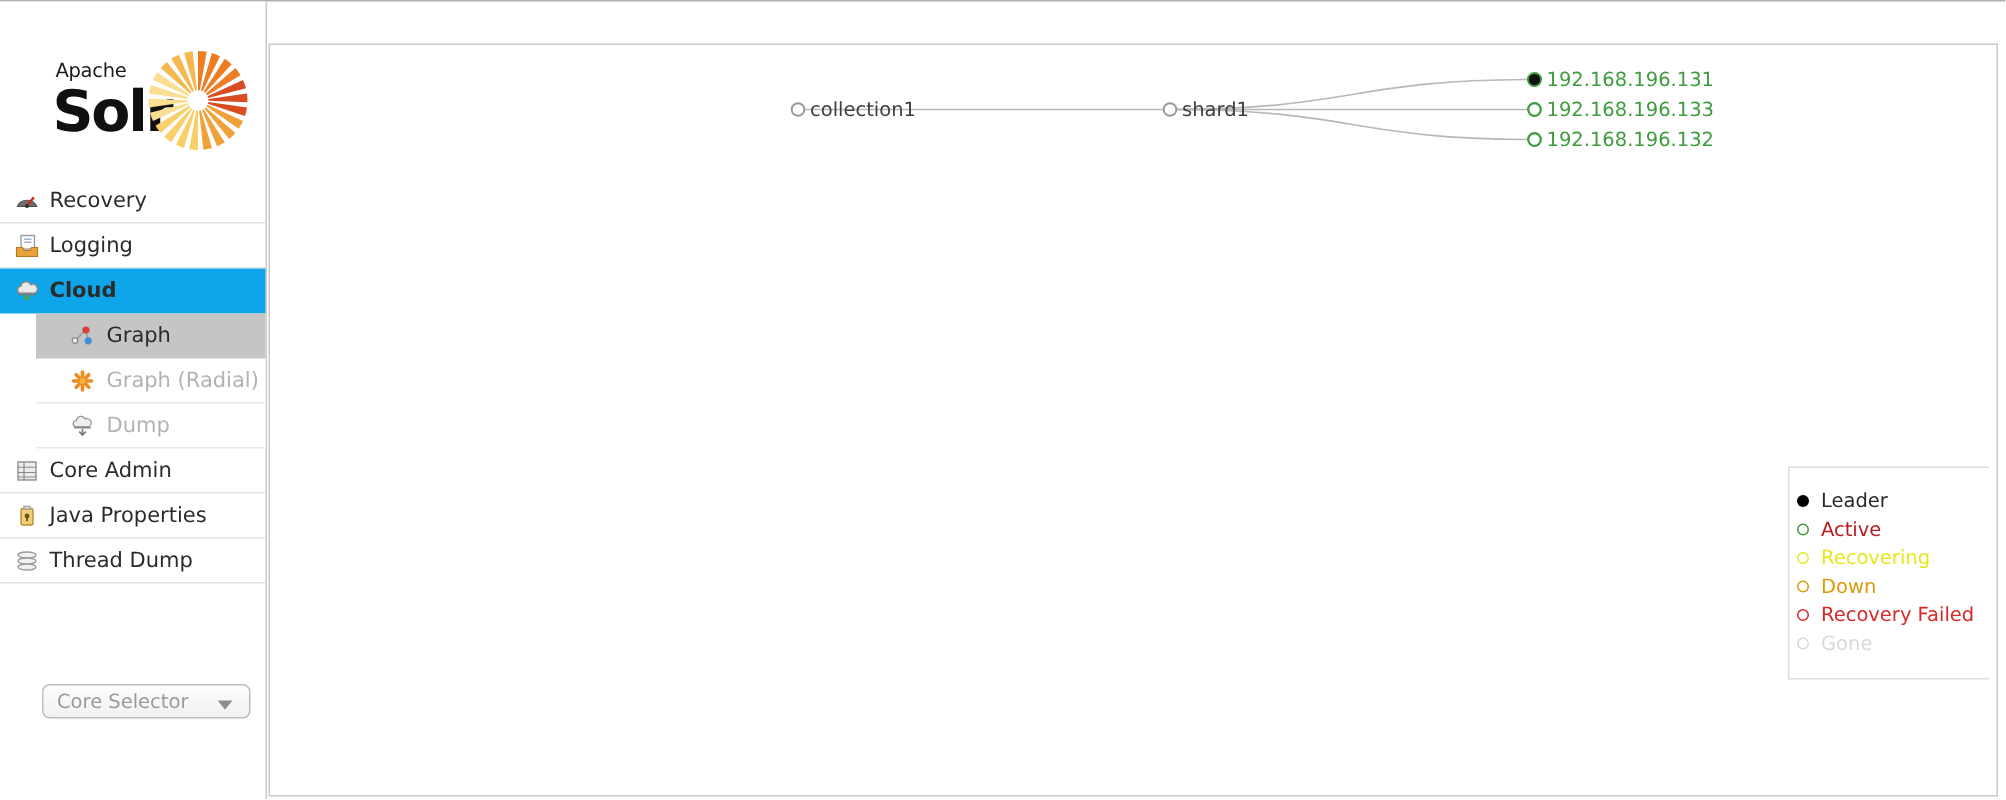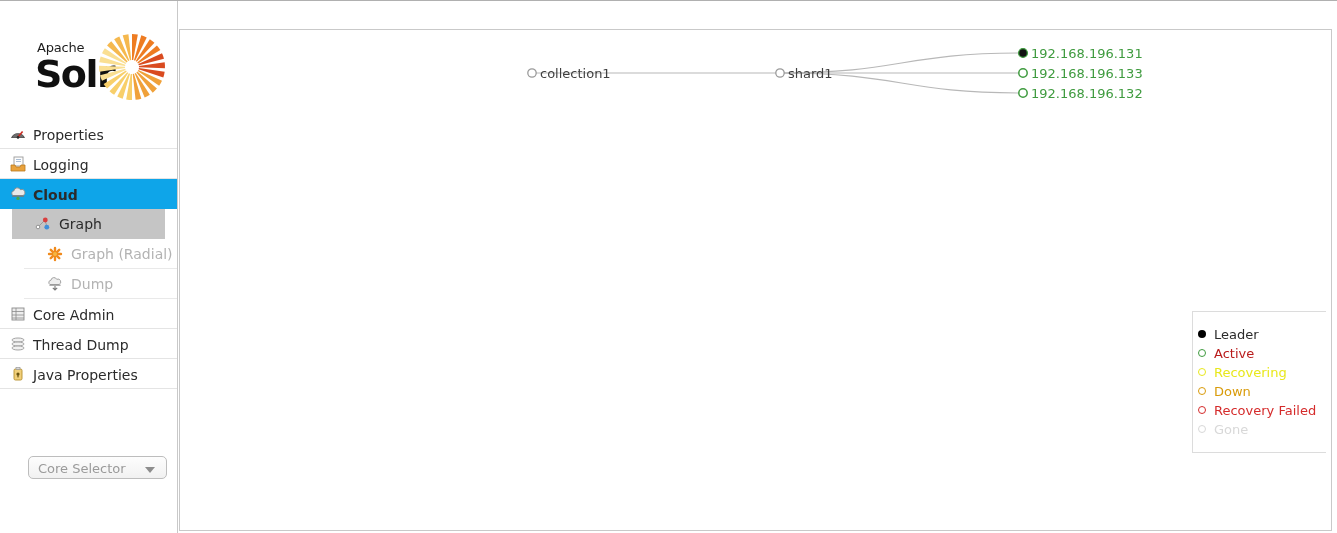--- a/index.html
+++ b/index.html
@@ -111,21 +111,20 @@
     box-sizing: border-box;
     border-bottom: 1px solid #e9e9e9;
     color: #b3b3b3;
     cursor: pointer;
     white-space: nowrap;
   }
   .sub-item.selected {
     background: #c5c5c5;
     border-bottom: none;
     color: #2b2b2b;
-    margin-left: 12px;
   }
   .sub-item .sub-icon {
     position: absolute;
     left: 23px; top: 7px;
     width: 16px; height: 16px;
   }
 
   #nav-lower { margin-top: 0; }
 
   #core-selector {
@@ -248,21 +247,21 @@
 
     <div id="nav">
 
       <div class="nav-item">
         <svg class="nav-icon" viewBox="0 0 18 18">
           <path d="M2 13 A7.5 7.5 0 0 1 16 13 Z" fill="#4b4b4b"></path>
           <path d="M3.2 12.4 A6.3 6.3 0 0 1 14.8 12.4 Z" fill="#6e6e6e"></path>
           <line x1="9" y1="12" x2="13.6" y2="6.6" stroke="#cc2b22" stroke-width="1.6"></line>
           <circle cx="9" cy="12.4" r="1.3" fill="#2a2a2a"></circle>
         </svg>
-        <span class="nav-label">Properties</span>
+        <span class="nav-label">Recovery</span>
       </div>
 
       <div class="nav-item">
         <svg class="nav-icon" viewBox="0 0 18 18">
           <rect x="5" y="2" width="9" height="9" fill="#fdfdfd" stroke="#9a9a9a" stroke-width="0.9"></rect>
           <line x1="7" y1="4.5" x2="12" y2="4.5" stroke="#9fb6cf" stroke-width="0.9"></line>
           <line x1="7" y1="6.5" x2="12" y2="6.5" stroke="#9fb6cf" stroke-width="0.9"></line>
           <path d="M2 10 L6 10 L7 12 L11 12 L12 10 L16 10 L16 16 L2 16 Z" fill="#e9a23c" stroke="#b9781d" stroke-width="0.8"></path>
         </svg>
         <span class="nav-label">Logging</span>
@@ -321,35 +320,35 @@
             <line x1="3" y1="6.5" x2="15" y2="6.5" stroke="#8a8a8a" stroke-width="0.8"></line>
             <line x1="3" y1="10" x2="15" y2="10" stroke="#8a8a8a" stroke-width="0.8"></line>
             <line x1="3" y1="13" x2="15" y2="13" stroke="#8a8a8a" stroke-width="0.8"></line>
             <line x1="7" y1="3" x2="7" y2="15" stroke="#8a8a8a" stroke-width="0.8"></line>
           </svg>
           <span class="nav-label">Core Admin</span>
         </div>
 
         <div class="nav-item">
           <svg class="nav-icon" viewBox="0 0 18 18">
-            <ellipse cx="9" cy="5" rx="6" ry="2" fill="#f1f1f1" stroke="#9a9a9a" stroke-width="0.9"></ellipse>
-            <ellipse cx="9" cy="9" rx="6" ry="2" fill="#f1f1f1" stroke="#9a9a9a" stroke-width="0.9"></ellipse>
-            <ellipse cx="9" cy="13" rx="6" ry="2" fill="#f1f1f1" stroke="#9a9a9a" stroke-width="0.9"></ellipse>
-          </svg>
-          <span class="nav-label">Thread Dump</span>
-        </div>
-
-        <div class="nav-item">
-          <svg class="nav-icon" viewBox="0 0 18 18">
             <rect x="5" y="4" width="8" height="11" rx="1.4" fill="#f0cf7a" stroke="#b58e2a" stroke-width="0.9"></rect>
             <rect x="7" y="2.5" width="4" height="2" fill="#d8d8d8" stroke="#9a9a9a" stroke-width="0.7"></rect>
             <circle cx="9" cy="9" r="1.6" fill="#6b5410"></circle>
             <rect x="8.4" y="9.4" width="1.2" height="3" fill="#6b5410"></rect>
           </svg>
           <span class="nav-label">Java Properties</span>
+        </div>
+
+        <div class="nav-item">
+          <svg class="nav-icon" viewBox="0 0 18 18">
+            <ellipse cx="9" cy="5" rx="6" ry="2" fill="#f1f1f1" stroke="#9a9a9a" stroke-width="0.9"></ellipse>
+            <ellipse cx="9" cy="9" rx="6" ry="2" fill="#f1f1f1" stroke="#9a9a9a" stroke-width="0.9"></ellipse>
+            <ellipse cx="9" cy="13" rx="6" ry="2" fill="#f1f1f1" stroke="#9a9a9a" stroke-width="0.9"></ellipse>
+          </svg>
+          <span class="nav-label">Thread Dump</span>
         </div>
       </div>
     </div>
 
     <div id="core-selector">
       <span>Core Selector</span>
       <span id="core-caret"></span>
     </div>
   </div>
 

